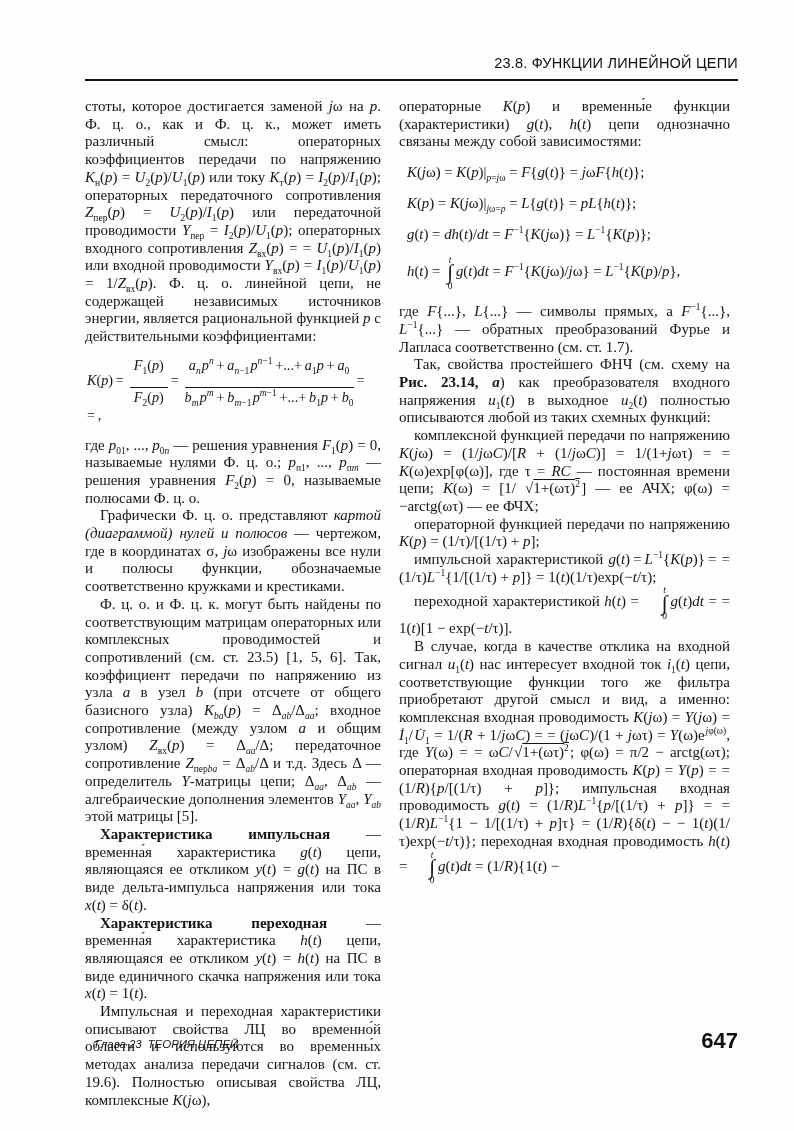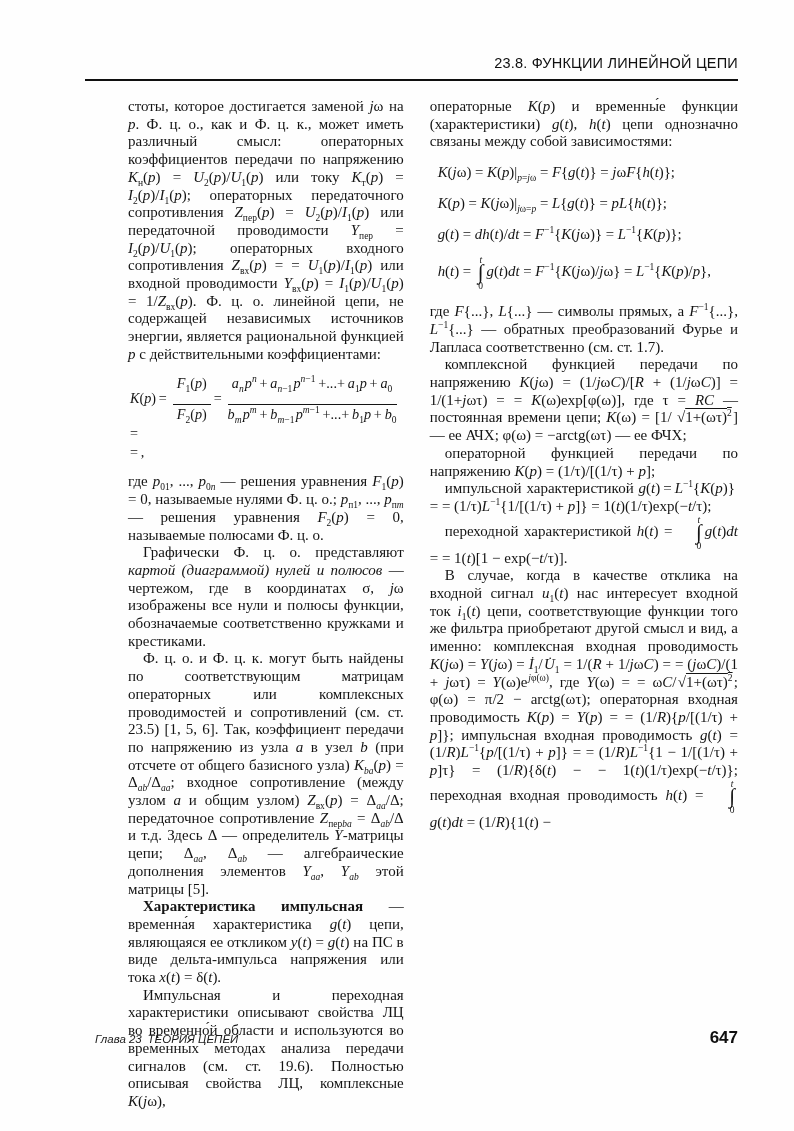--- a/index.html
+++ b/index.html
@@ -2,21 +2,21 @@
 <html><head>
 <meta charset="utf-8">
 <style>
   html,body{margin:0;padding:0;background:#e8e8e8;}
   .page{width:794px;height:1131px;background:#fefefe;position:relative;overflow:hidden;
         font-family:"Liberation Serif",serif;color:#161616;}
   .content{position:absolute;left:85px;top:55px;width:653px;}
   .header-title{font-family:"Liberation Sans",sans-serif;font-size:14.5px;letter-spacing:.2px;
         text-align:right;color:#101010;}
   .rule{border-bottom:2.5px solid #101010;margin-top:8px;}
-  .cols{display:flex;gap:26px;margin-top:17px;margin-left:43px;}
+  .cols{display:flex;gap:18px;margin-top:17px;}
   .col-left{width:296px;}
   .col-right{width:331px;}
   .block{font-size:15px;line-height:17.7px;text-align:justify;color:#141414;}
   .block.indent{text-indent:15px;}
   .block.formula{font-size:14.2px;margin:11px 0 11px 2px;text-align:left;line-height:1.35;}
   .block.eq{font-size:14.8px;margin:13px 0 13px 8px;text-align:left;}
   .block.eq:first-of-type{margin-top:16px;}
   i{font-style:italic;}
   b{font-weight:bold;}
   sub{font-size:9.5px;line-height:0;}
@@ -29,21 +29,21 @@
         line-height:.85;margin:0 3px;}
   .intg .it{font-size:9.5px;font-style:italic;}
   .intg .is{font-size:21px;}
   .intg .ib{font-size:9.5px;}
   .ov{text-decoration:overline;}
   .footer{position:absolute;left:68px;right:56px;top:1028px;display:flex;
         justify-content:space-between;align-items:baseline;margin-left:27px;}
   .footer .chapter{font-family:"Liberation Sans",sans-serif;font-style:italic;
         font-size:11.5px;color:#1a1a1a;}
   .footer .pagenum{font-family:"Liberation Sans",sans-serif;font-weight:bold;
-        font-size:17px;color:#101010;}
+        font-size:22px;color:#101010;}
 </style>
 </head>
 <body>
 
 <div class="page">
   <div class="content">
     <div class="header-title">23.8. ФУНКЦИИ ЛИНЕЙНОЙ ЦЕПИ</div>
     <div class="rule"></div>
     <div class="cols">
       <div class="col-left">
@@ -52,33 +52,35 @@
               <span class="nu"><i>F</i><sub>1</sub>(<i>p</i>)</span>
               <span class="de"><i>F</i><sub>2</sub>(<i>p</i>)</span>
             </span>= <span class="frac">
               <span class="nu"><i>a<sub>n</sub></i> <i>p</i><sup><i>n</i></sup> + <i>a</i><sub><i>n</i>−1</sub> <i>p</i><sup><i>n</i>−1</sup> +...+ <i>a</i><sub>1</sub><i>p</i> + <i>a</i><sub>0</sub></span>
               <span class="de"><i>b<sub>m</sub></i> <i>p</i><sup><i>m</i></sup> + <i>b</i><sub><i>m</i>−1</sub> <i>p</i><sup><i>m</i>−1</sup> +...+ <i>b</i><sub>1</sub><i>p</i> + <i>b</i><sub>0</sub></span>
             </span>=<br>= ,</div>
           <div class="block p">где <i>p</i><sub>01</sub>, ..., <i>p</i><sub>0<i>n</i></sub> — решения уравнения <i>F</i><sub>1</sub>(<i>p</i>) = 0, называемые нулями Ф.&nbsp;ц.&nbsp;о.; <i>p</i><sub>п1</sub>, ..., <i>p</i><sub>п<i>m</i></sub> — решения уравнения <i>F</i><sub>2</sub>(<i>p</i>) = 0, называемые полюсами Ф.&nbsp;ц.&nbsp;о.</div>
           <div class="block p indent">Графически Ф.&nbsp;ц.&nbsp;о. представляют <i>картой (диаграммой) нулей и полюсов</i> — чертежом, где в координатах σ, <i>j</i>ω изображены все нули и полюсы функции, обозначаемые соответственно кружками и крестиками.</div>
           <div class="block p indent">Ф.&nbsp;ц.&nbsp;о. и Ф.&nbsp;ц.&nbsp;к. могут быть найдены по соответствующим матрицам операторных или комплексных проводимостей и сопротивлений (см. ст. 23.5) [1, 5, 6]. Так, коэффициент передачи по напряжению из узла <i>a</i> в узел <i>b</i> (при отсчете от общего базисного узла) <i>K<sub>ba</sub></i>(<i>p</i>) = Δ<sub><i>ab</i></sub>/Δ<sub><i>aa</i></sub>; входное сопротивление (между узлом <i>a</i> и общим узлом) <i>Z</i><sub>вх</sub>(<i>p</i>) = Δ<sub><i>aa</i></sub>/Δ; передаточное сопротивление <i>Z</i><sub>пер<i>ba</i></sub> = Δ<sub><i>ab</i></sub>/Δ и т.д. Здесь Δ — определитель <i>Y</i>-матрицы цепи; Δ<sub><i>aa</i></sub>, Δ<sub><i>ab</i></sub> — алгебраические дополнения элементов <i>Y<sub>aa</sub></i>, <i>Y<sub>ab</sub></i> этой матрицы [5].</div>
           <div class="block p indent"><b>Характеристика импульсная</b> — временна́я характеристика <i>g</i>(<i>t</i>) цепи, являющаяся ее откликом <i>y</i>(<i>t</i>) = <i>g</i>(<i>t</i>) на ПС в виде дельта-импульса напряжения или тока <i>x</i>(<i>t</i>) = δ(<i>t</i>).</div>
+          <div class="block p indent"><b>Характеристика переходная</b> — временна́я характеристика <i>h</i>(<i>t</i>) цепи, являющаяся ее откликом <i>y</i>(<i>t</i>) = <i>h</i>(<i>t</i>) на ПС в виде единичного скачка напряжения или тока <i>x</i>(<i>t</i>) = 1(<i>t</i>).</div>
           <div class="block p indent">Импульсная и переходная характеристики описывают свойства ЛЦ во временно́й области и используются во временны́х методах анализа передачи сигналов (см. ст. 19.6). Полностью описывая свойства ЛЦ, комплексные <i>K</i>(<i>j</i>ω),</div>
         </div>
       <div class="col-right">
           <div class="block p">операторные <i>K</i>(<i>p</i>) и временны́е функции (характеристики) <i>g</i>(<i>t</i>), <i>h</i>(<i>t</i>) цепи однозначно связаны между собой зависимостями:</div>
           <div class="block eq"><i>K</i>(<i>j</i>ω) = <i>K</i>(<i>p</i>)|<sub><i>p</i>=<i>j</i>ω</sub> = <i>F</i>{<i>g</i>(<i>t</i>)} = <i>j</i>ω<i>F</i>{<i>h</i>(<i>t</i>)};</div>
           <div class="block eq"><i>K</i>(<i>p</i>) = <i>K</i>(<i>j</i>ω)|<sub><i>j</i>ω=<i>p</i></sub> = <i>L</i>{<i>g</i>(<i>t</i>)} = <i>pL</i>{<i>h</i>(<i>t</i>)};</div>
           <div class="block eq"><i>g</i>(<i>t</i>) = <i>dh</i>(<i>t</i>)/<i>dt</i> = <i>F</i><sup>−1</sup>{<i>K</i>(<i>j</i>ω)} = <i>L</i><sup>−1</sup>{<i>K</i>(<i>p</i>)};</div>
           <div class="block eq"><i>h</i>(<i>t</i>) = <span class="intg">
               <span class="it">t</span>
               <span class="is">∫</span>
               <span class="ib">0</span>
             </span><i>g</i>(<i>t</i>)<i>dt</i> = <i>F</i><sup>−1</sup>{<i>K</i>(<i>j</i>ω)/<i>j</i>ω} = <i>L</i><sup>−1</sup>{<i>K</i>(<i>p</i>)/<i>p</i>},</div>
           <div class="block p">где <i>F</i>{...}, <i>L</i>{...} — символы прямых, а <i>F</i><sup>−1</sup>{...}, <i>L</i><sup>−1</sup>{...} — обратных преобразований Фурье и Лапласа соответственно (см. ст. 1.7).</div>
+          <div class="block p indent">Так, свойства простейшего ФНЧ (см. схему на <b>Рис. 23.14, <i>а</i></b>) как преобразователя входного напряжения <i>u</i><sub>1</sub>(<i>t</i>) в выходное <i>u</i><sub>2</sub>(<i>t</i>) полностью описываются любой из таких схемных функций:</div>
           <div class="block p indent">комплексной функцией передачи по напряжению <i>K</i>(<i>j</i>ω) = (1/<i>j</i>ω<i>C</i>)/[<i>R</i> + (1/<i>j</i>ω<i>C</i>)] = 1/(1+<i>j</i>ωτ) = = <i>K</i>(ω)exp[φ(ω)], где τ = <i>RC</i> — постоянная времени цепи; <i>K</i>(ω) = [1/ √<span class="ov">1+(ωτ)<sup>2</sup></span> ] — ее АЧХ; φ(ω) = −arctg(ωτ) — ее ФЧХ;</div>
           <div class="block p indent">операторной функцией передачи по напряжению <i>K</i>(<i>p</i>) = (1/τ)/[(1/τ) + <i>p</i>];</div>
           <div class="block p indent">импульсной характеристикой <i>g</i>(<i>t</i>) = <i>L</i><sup>−1</sup>{<i>K</i>(<i>p</i>)} = = (1/τ)<i>L</i><sup>−1</sup>{1/[(1/τ) + <i>p</i>]} = 1(<i>t</i>)(1/τ)exp(−<i>t</i>/τ);</div>
           <div class="block p indent">переходной характеристикой <i>h</i>(<i>t</i>) = <span class="intg">
               <span class="it">t</span>
               <span class="is">∫</span>
               <span class="ib">0</span>
             </span><i>g</i>(<i>t</i>)<i>dt</i> = = 1(<i>t</i>)[1 − exp(−<i>t</i>/τ)].</div>
           <div class="block p indent">В случае, когда в качестве отклика на входной сигнал <i>u</i><sub>1</sub>(<i>t</i>) нас интересует входной ток <i>i</i><sub>1</sub>(<i>t</i>) цепи, соответствующие функции того же фильтра приобретают другой смысл и вид, а именно: комплексная входная проводимость <i>K</i>(<i>j</i>ω) = <i>Y</i>(<i>j</i>ω) = <i>İ</i><sub>1</sub>/ <i>U̇</i><sub>1</sub> = 1/(<i>R</i> + 1/<i>j</i>ω<i>C</i>) = = (<i>j</i>ω<i>C</i>)/(1 + <i>j</i>ωτ) = <i>Y</i>(ω)e<sup> <i>j</i>φ(ω)</sup>, где <i>Y</i>(ω) = = ω<i>C</i>/ √<span class="ov">1+(ωτ)<sup>2</sup></span> ; φ(ω) = π/2 − arctg(ωτ); операторная входная проводимость <i>K</i>(<i>p</i>) = <i>Y</i>(<i>p</i>) = = (1/<i>R</i>){<i>p</i>/[(1/τ) + <i>p</i>]}; импульсная входная проводимость <i>g</i>(<i>t</i>) = (1/<i>R</i>)<i>L</i><sup>−1</sup>{<i>p</i>/[(1/τ) + <i>p</i>]} = = (1/<i>R</i>)<i>L</i><sup>−1</sup>{1 − 1/[(1/τ) + <i>p</i>]τ} = (1/<i>R</i>){δ(<i>t</i>) − − 1(<i>t</i>)(1/τ)exp(−<i>t</i>/τ)}; переходная входная проводимость <i>h</i>(<i>t</i>) = <span class="intg">
               <span class="it">t</span>

